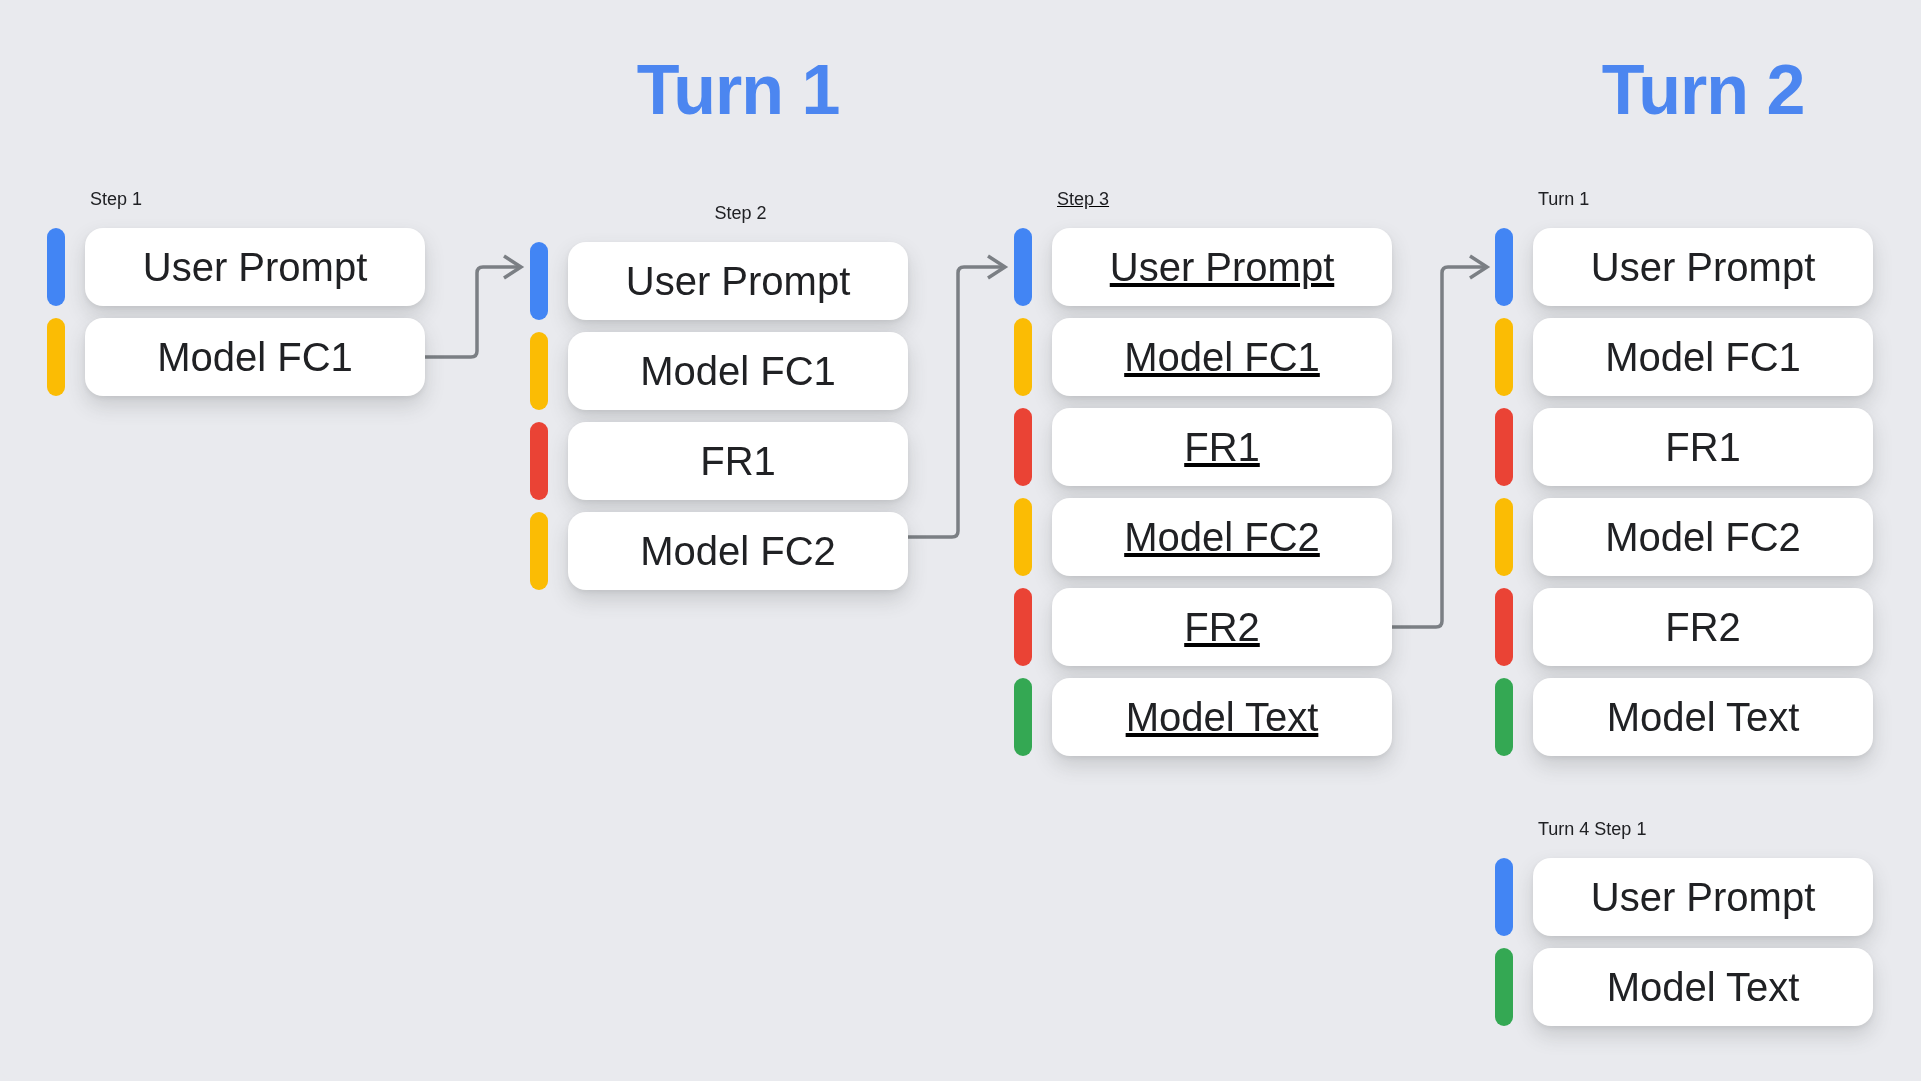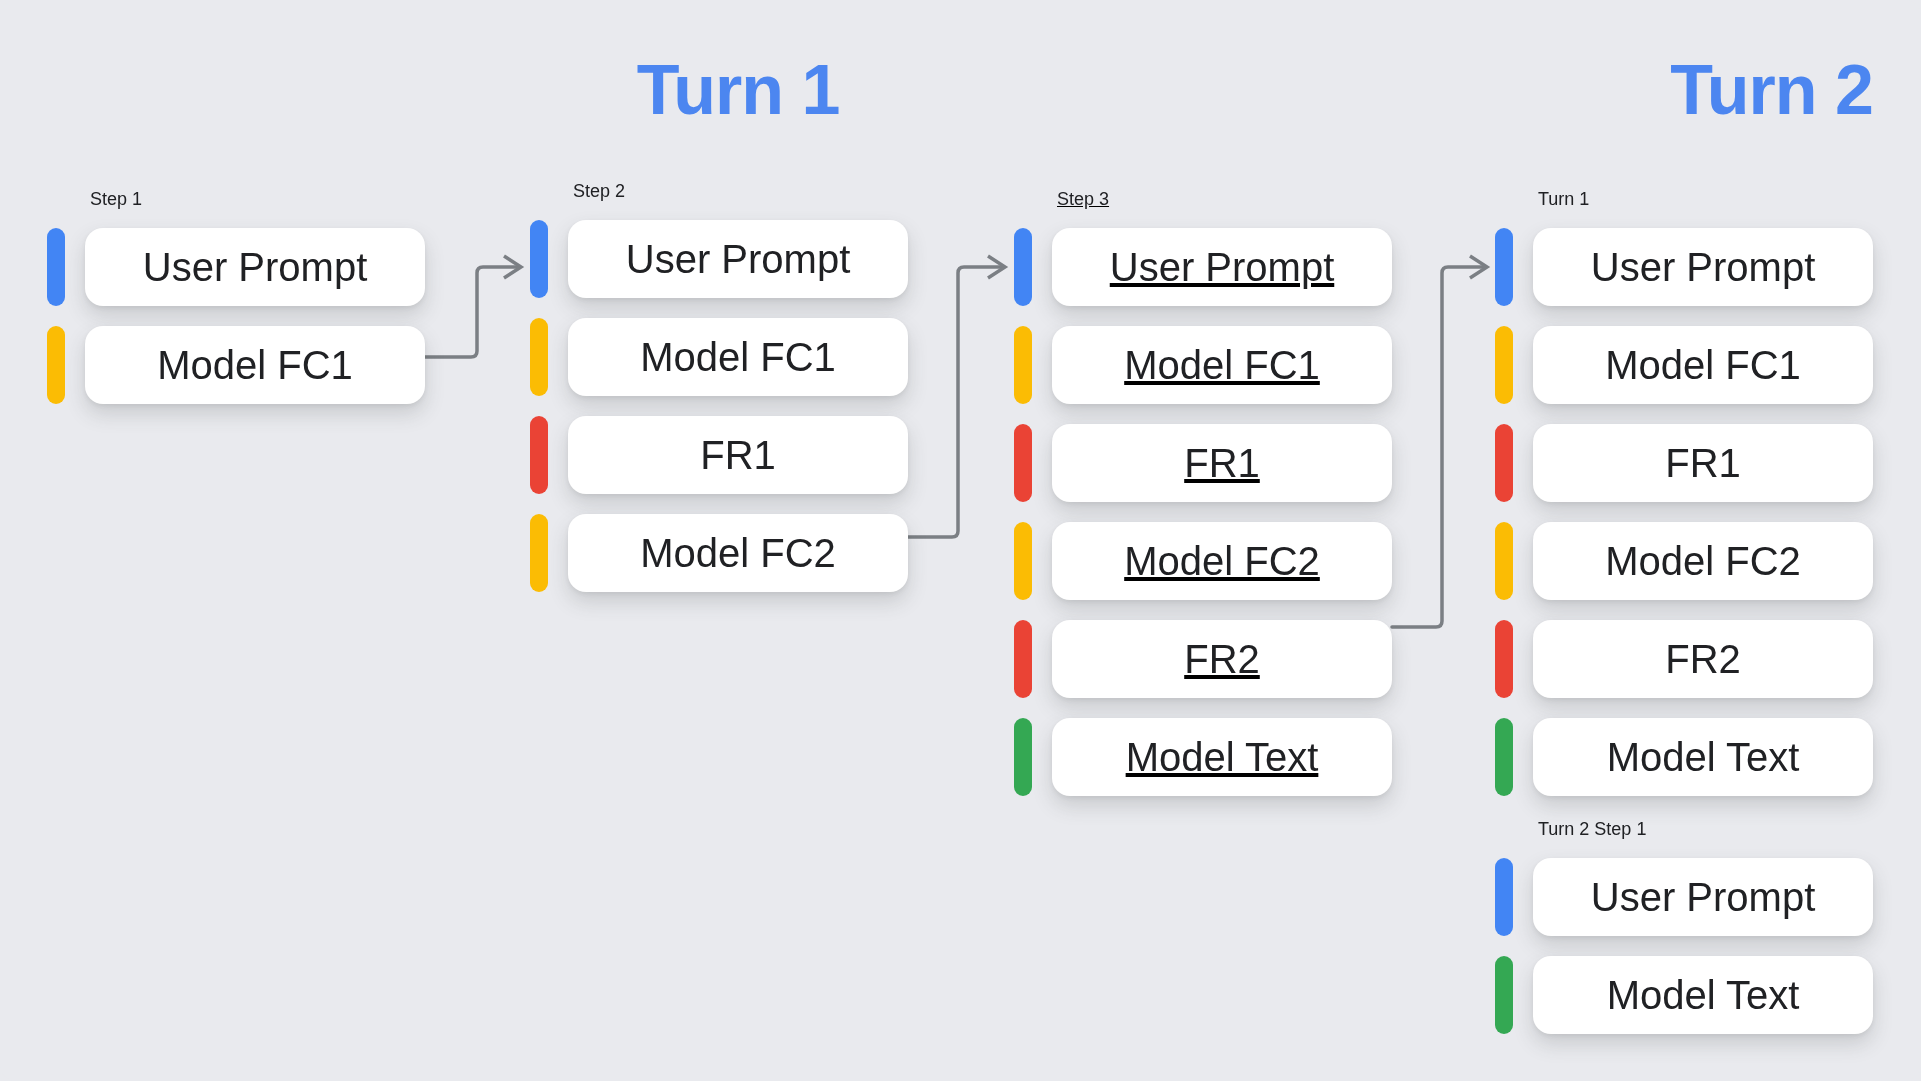--- a/index.html
+++ b/index.html
@@ -35,21 +35,21 @@
     height: 33px;
     line-height: 33px;
     font-size: 18px;
     color: #202124;
     white-space: nowrap;
   }
   .rows {
     margin-top: 12px;
     display: flex;
     flex-direction: column;
-    gap: 20px;
+    gap: 12px;
   }
   .row {
     display: flex;
     align-items: stretch;
     height: 78px;
   }
   .bar {
     width: 18px;
     border-radius: 9px;
     background: #999;
@@ -91,21 +91,21 @@
     stroke-linecap: butt;
     stroke-linejoin: miter;
   }
 </style>
 </head>
 <body style="background-color: rgb(233, 234, 238);">
 
 <div class="canvas" style="background-color: rgb(233, 234, 238); border-radius: 16px;">
 
   <div class="big-header" style="left: 568px; color: rgb(76, 134, 240);">Turn 1</div>
-  <div class="big-header" style="left: 1533px; color: rgb(76, 134, 240); text-align: right;">Turn 2</div>
+  <div class="big-header" style="left: 1533px; color: rgb(76, 134, 240);">Turn 2</div>
 
   <svg class="arrows-layer" viewBox="0 0 1921 1081">
     <g>
       <path class="arrow-path" d="M 425 357 L 471 357 Q 477 357 477 351 L 477 273 Q 477 267 483 267 L 517 267"></path>
       <path class="arrow-head" d="M 504 256 L 521 267 L 504 278"></path>
     </g>
     <g>
       <path class="arrow-path" d="M 908 537 L 952 537 Q 958 537 958 531 L 958 273 Q 958 267 964 267 L 1001 267"></path>
       <path class="arrow-head" d="M 988 256 L 1005 267 L 988 278"></path>
     </g>
@@ -126,21 +126,21 @@
       </div>
       <div class="row">
         <span class="bar" style="background-color: rgb(251, 188, 4);"></span>
         <div class="card">
           <span class="card-text">Model FC1</span>
         </div>
       </div>
     </div>
   </section>
 
-  <section class="group" style="left:530px; top:175px;">
+  <section class="group" style="left:530px; top:197px;text-align:center;">
     <div class="group-label">Step 2</div>
     <div class="rows">
       <div class="row">
         <span class="bar" style="background-color: rgb(66, 133, 244);"></span>
         <div class="card">
           <span class="card-text">User Prompt</span>
         </div>
       </div>
       <div class="row">
         <span class="bar" style="background-color: rgb(251, 188, 4);"></span>
@@ -241,21 +241,21 @@
       <div class="row">
         <span class="bar" style="background-color: rgb(52, 168, 83);"></span>
         <div class="card">
           <span class="card-text">Model Text</span>
         </div>
       </div>
     </div>
   </section>
 
   <section class="group" style="left:1495px; top:813px;">
-    <div class="group-label">Turn 2 Step 1</div>
+    <div class="group-label">Turn 4 Step 1</div>
     <div class="rows">
       <div class="row">
         <span class="bar" style="background-color: rgb(66, 133, 244);"></span>
         <div class="card">
           <span class="card-text">User Prompt</span>
         </div>
       </div>
       <div class="row">
         <span class="bar" style="background-color: rgb(52, 168, 83);"></span>
         <div class="card">

